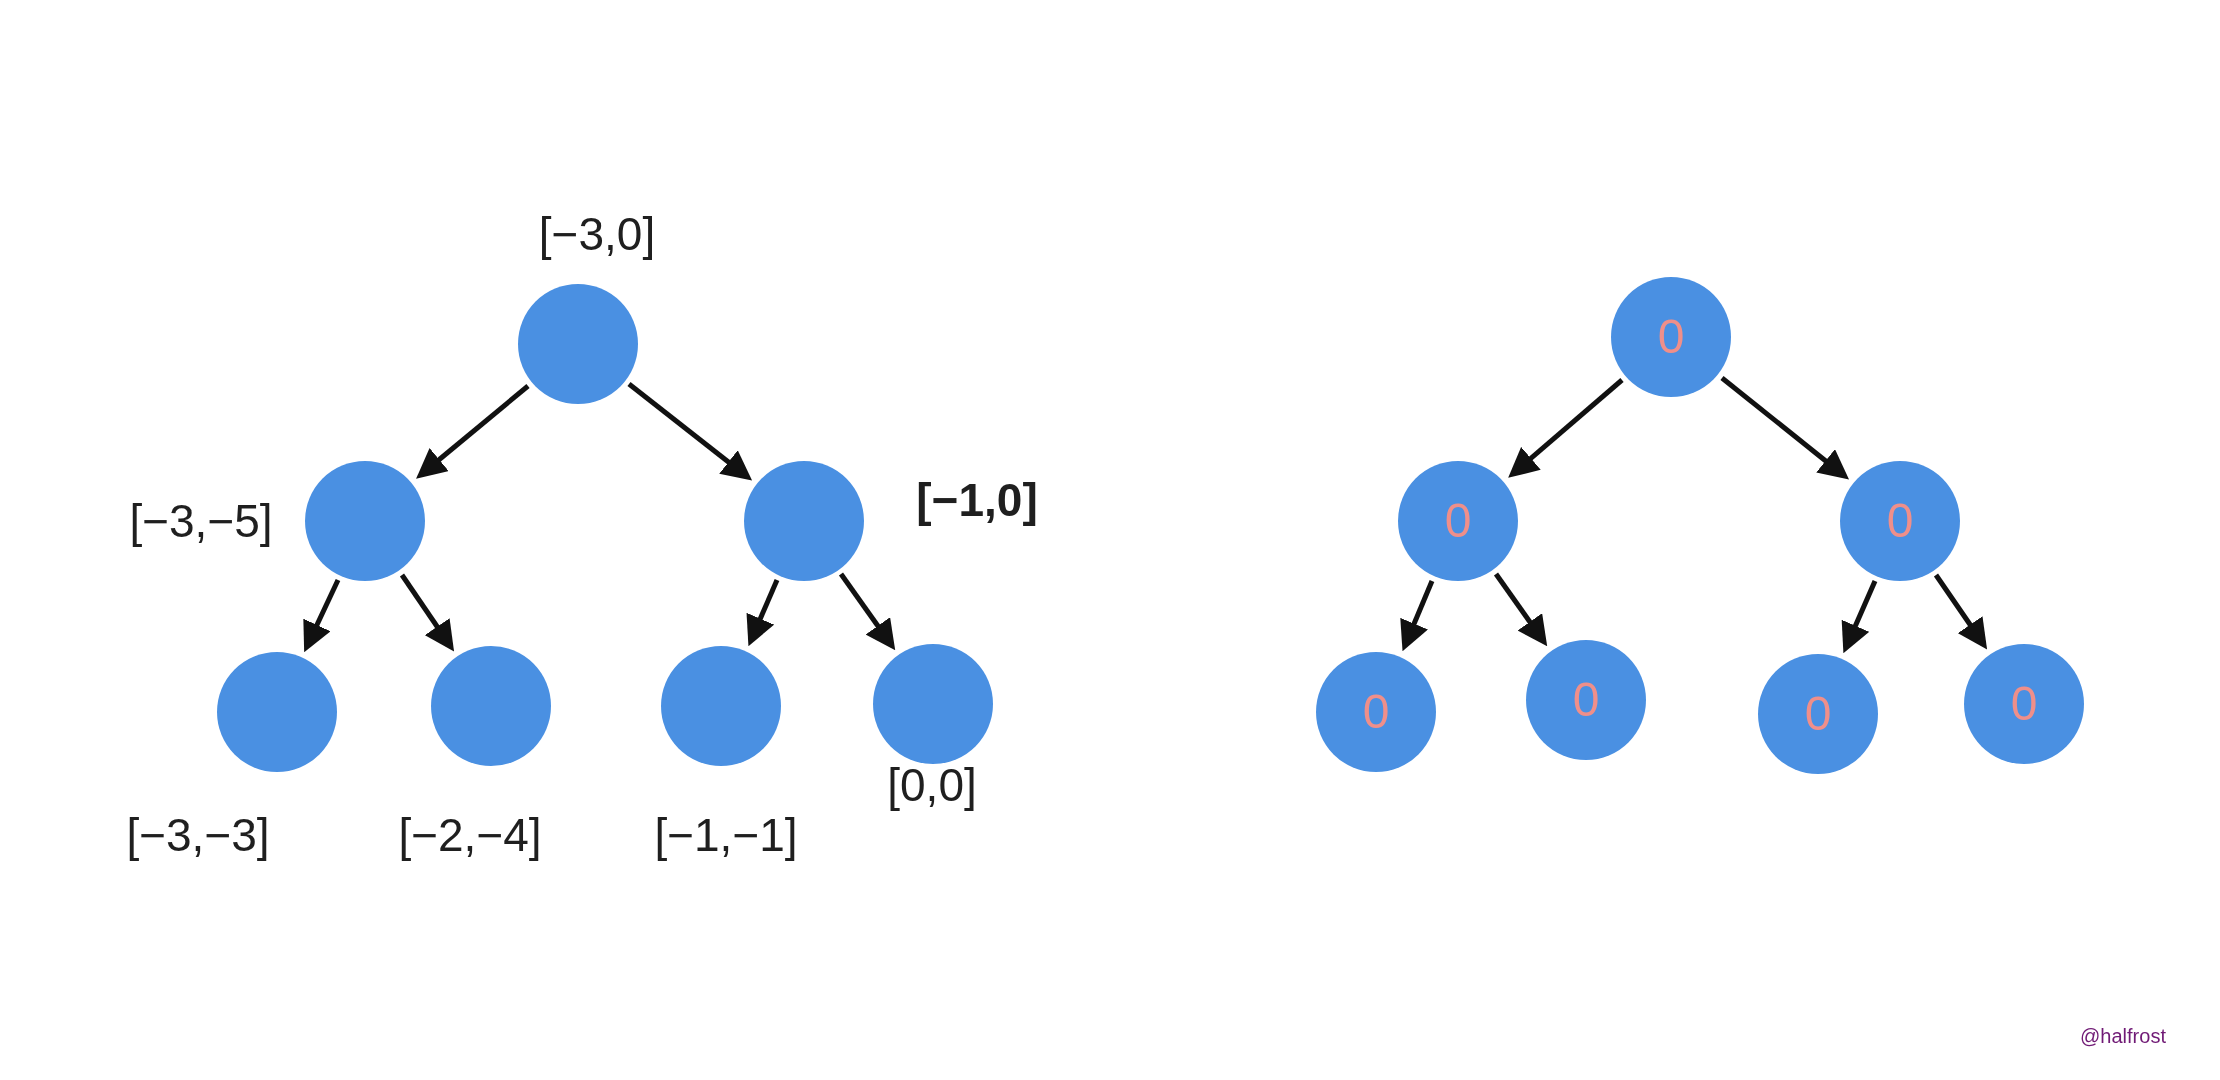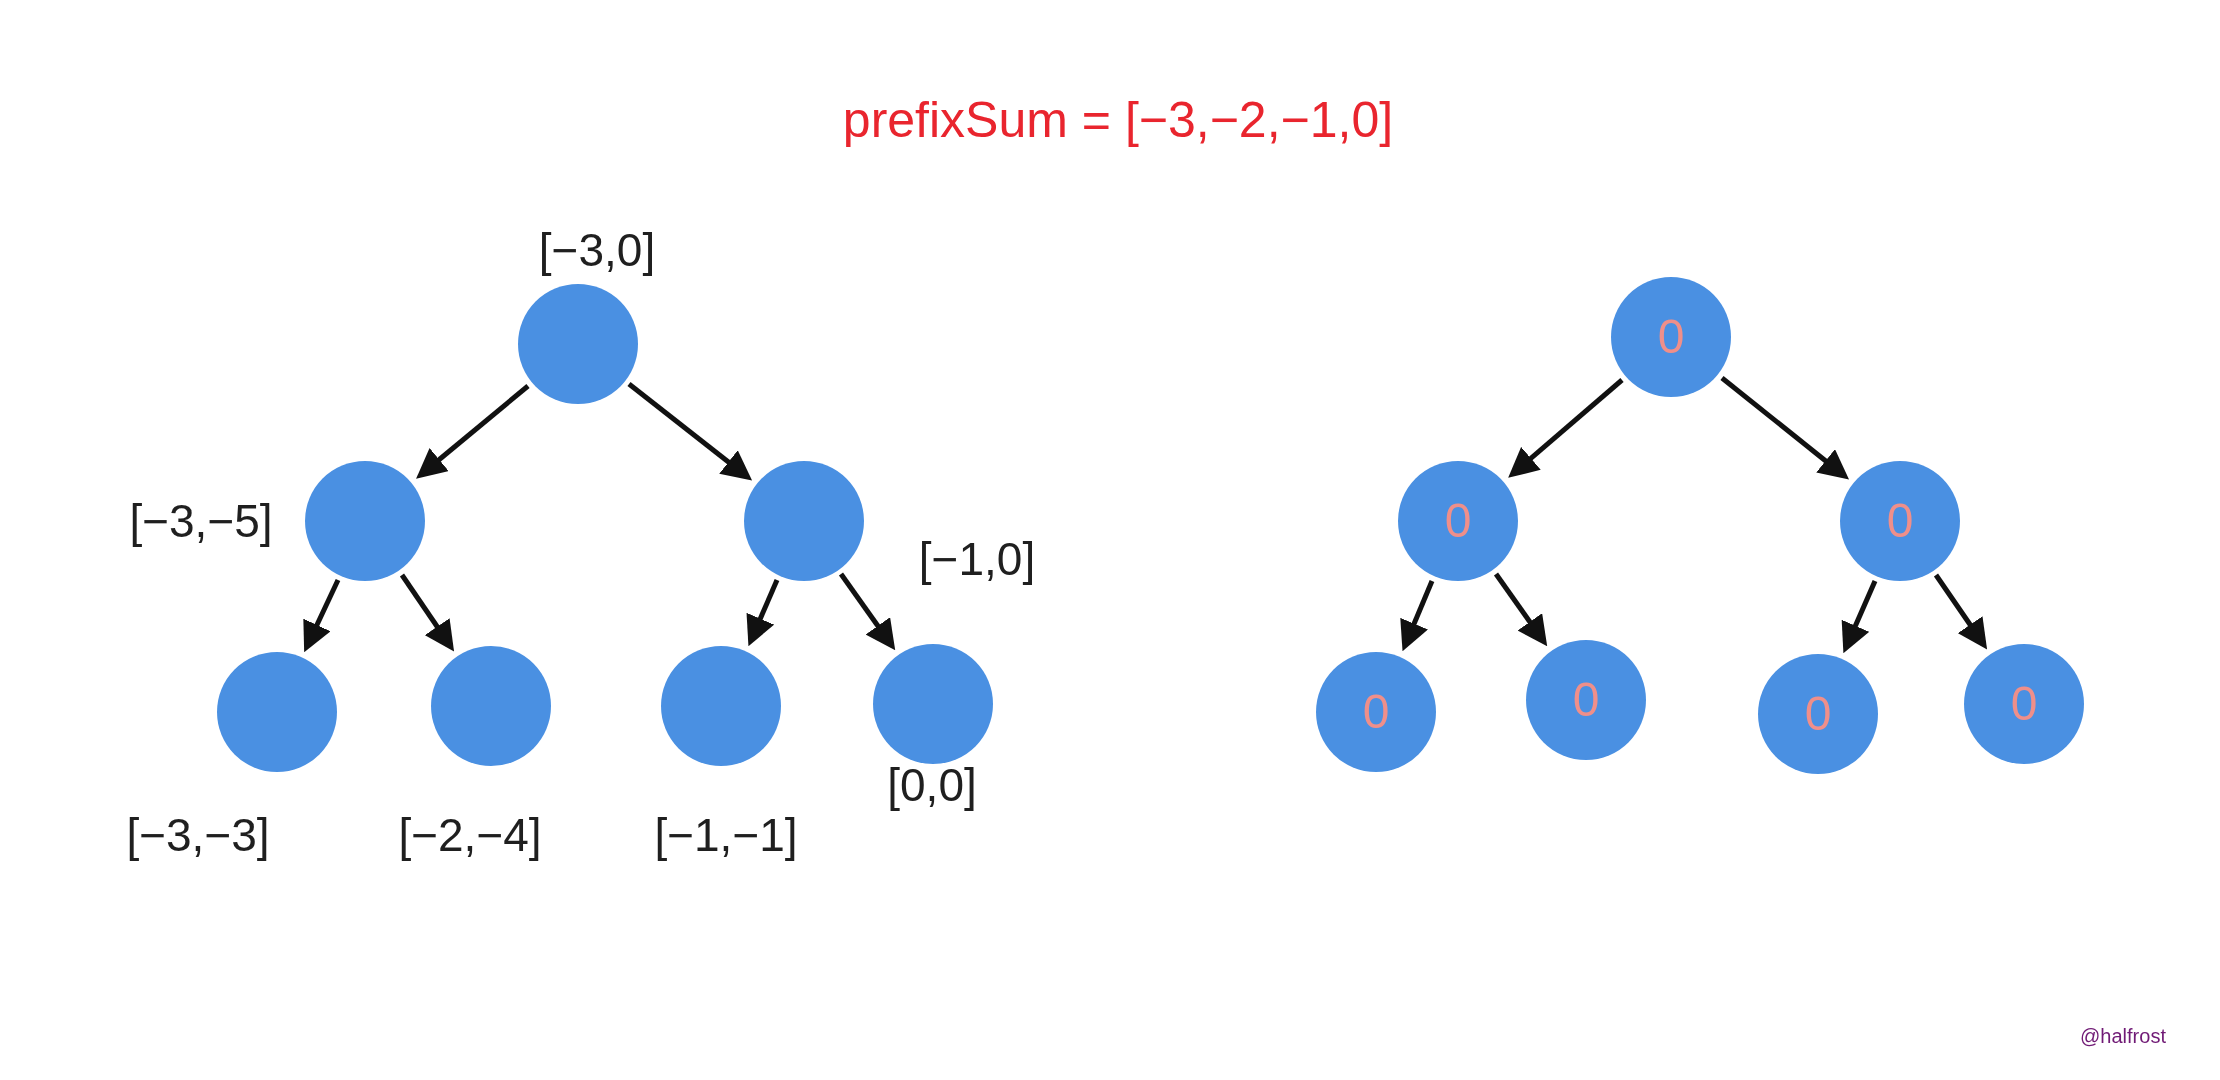--- a/index.html
+++ b/index.html
@@ -78,21 +78,20 @@
     color: #701a75;
     white-space: nowrap;
     margin-left: 28px;
   }
 </style>
 </head>
 <body>
 
 <div class="canvas">
 
-  <div class="title">prefixSum = [−3,−2,−1,0]</div>
 
   <svg class="edges" viewBox="0 0 2220 1080" xmlns="http://www.w3.org/2000/svg">
     <defs>
       <marker id="arrowhead" viewBox="0 0 10 10" refX="7" refY="5" markerWidth="6" markerHeight="6" orient="auto-start-reverse">
         <path d="M0,0 L10,5 L0,10 z" fill="#111111"></path>
       </marker>
     </defs>
 
     <line x1="528" y1="386" x2="423" y2="473" marker-end="url(#arrowhead)"></line>
     <line x1="629" y1="384" x2="745" y2="475" marker-end="url(#arrowhead)"></line>
@@ -110,23 +109,23 @@
   </svg>
 
   <div class="node" style="left:518px; top:284px;"></div>
   <div class="node" style="left:305px; top:461px;"></div>
   <div class="node" style="left:744px; top:461px;"></div>
   <div class="node" style="left:217px; top:652px;"></div>
   <div class="node" style="left:431px; top:646px;"></div>
   <div class="node" style="left:661px; top:646px;"></div>
   <div class="node" style="left:873px; top:644px;"></div>
 
-  <div class="lbl" style="left:597px; top:234px;margin-top:16px;">[−3,0]</div>
+  <div class="lbl" style="left:597px; top:234px;">[−3,0]</div>
   <div class="lbl" style="left:201px; top:521px;">[−3,−5]</div>
-  <div class="lbl" style="left:977px; top:559px;">[−1,0]</div>
+  <div class="lbl" style="left:977px; top:500px;font-weight:bold;">[−1,0]</div>
   <div class="lbl" style="left:198px; top:835px;">[−3,−3]</div>
   <div class="lbl" style="left:470px; top:835px;">[−2,−4]</div>
   <div class="lbl" style="left:726px; top:835px;text-align:center;">[−1,−1]</div>
   <div class="lbl" style="left:932px; top:785px;">[0,0]</div>
 
   <div class="node" style="left:1611px; top:277px;">
     <span class="val">0</span>
   </div>
   <div class="node" style="left:1398px; top:461px;">
     <span class="val">0</span>

